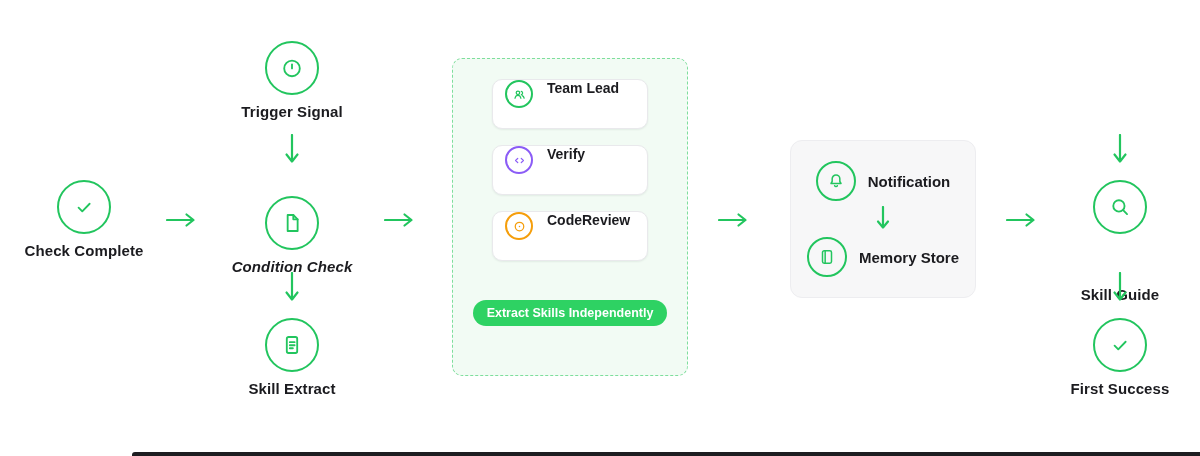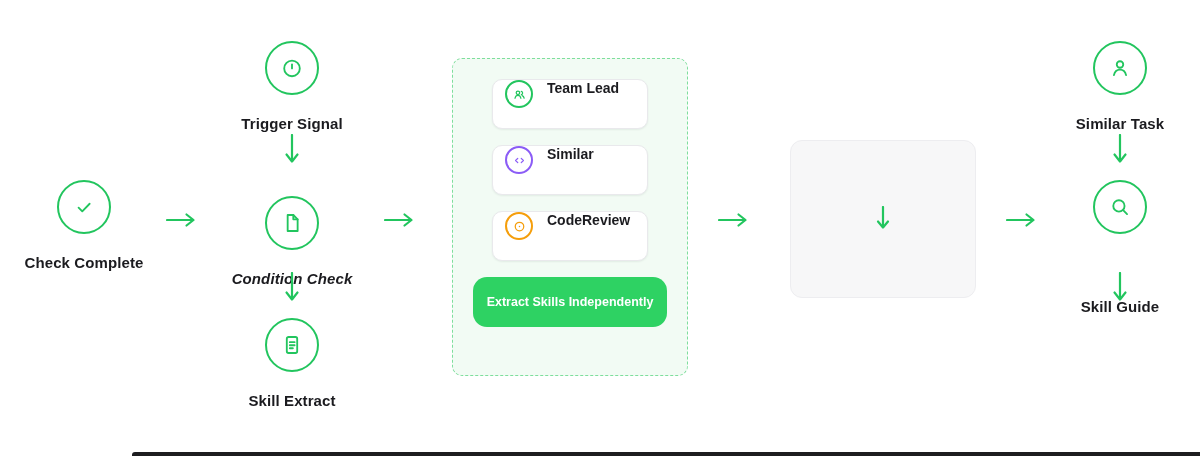--- a/index.html
+++ b/index.html
@@ -6,35 +6,35 @@
   html,body { margin:0; padding:0; background:#fff; }
   body { font-family:"Liberation Sans", sans-serif; }
   .canvas { position:relative; width:1200px; height:456px; background:#fff; overflow:hidden; }
 
   :root { --accent:#22c55e; --badge:#2ed263; }
 
   
   .node { position:absolute; width:160px; display:flex; flex-direction:column; align-items:center; }
   .node-circle { width:54px; height:54px; border:2px solid var(--accent); border-radius:50%;
                  display:flex; align-items:center; justify-content:center; color:var(--accent); background:#fff; }
-  .node-label { margin-top:20px; font-size:15px; font-weight:700; color:#1b1b1f; text-align:center; letter-spacing:.1px; }
+  .node-label { margin-top:8px; font-size:15px; font-weight:700; color:#1b1b1f; text-align:center; letter-spacing:.1px; }
 
   .arrow { position:absolute; color:var(--accent); line-height:0; }
 
   
   .skills-panel { position:absolute; left:452px; top:58px; width:236px; height:318px;
                   border:1.5px dashed #7ede9c; background:#f2fbf4; border-radius:10px;
                   display:flex; flex-direction:column; align-items:center; padding-top:20px; gap:16px; }
   .skill-card { width:156px; height:50px; background:#fff; border:1px solid #e9e9ec; border-radius:10px;
                 box-shadow:0 1px 2px rgba(20,40,30,.07); display:flex; align-items:flex-start; gap:14px; padding:0 12px; }
   .skill-icon { width:28px; height:28px; border:2px solid var(--c,#22c55e); color:var(--c,#22c55e);
                 border-radius:50%; display:flex; align-items:center; justify-content:center; flex:none; background:#fff; }
   .skill-label { font-size:14px; font-weight:700; color:#1b1b1f; white-space:nowrap; }
-  .badge { background:var(--badge); color:#fff; font-size:12.5px; font-weight:700; padding:18px 14px;
-           border-radius:14px; white-space:nowrap; }
+  .badge { background:var(--badge); color:#fff; font-size:12.5px; font-weight:700; padding:6px 14px;
+           border-radius:14px; white-space:nowrap;margin-top:23px; }
 
   
   .memory-panel { position:absolute; left:790px; top:140px; width:186px; height:158px; background:#f7f7f8;
                   border:1px solid #ededf0; border-radius:12px;
                   display:flex; flex-direction:column; align-items:center; justify-content:center; gap:5px; }
   .memory-row { display:flex; align-items:center; gap:12px; }
   .memory-circle { width:40px; height:40px; border:2px solid var(--accent); color:var(--accent);
                    border-radius:50%; display:flex; align-items:center; justify-content:center; }
   .memory-label { font-size:15px; font-weight:700; color:#1b1b1f; white-space:nowrap; }
 
@@ -129,21 +129,21 @@
       <div class="skill-label">Team Lead</div>
     </div>
 
     <div class="skill-card" style="--c: #8b5cf6;">
       <div class="skill-icon">
         <svg width="15" height="15" viewBox="0 0 24 24" fill="none" stroke="currentColor" stroke-width="2" stroke-linecap="round" stroke-linejoin="round">
             <path d="M9.2 8.6 5.8 12l3.4 3.4"></path>
             <path d="M14.8 8.6 18.2 12l-3.4 3.4"></path>
           </svg>
       </div>
-      <div class="skill-label">Similar</div>
+      <div class="skill-label">Verify</div>
     </div>
 
 
     <div class="skill-card" style="--c: #f59e0b;">
       <div class="skill-icon">
         <svg width="15" height="15" viewBox="0 0 24 24" fill="none" stroke="currentColor" stroke-width="2" stroke-linecap="round" stroke-linejoin="round">
             <circle cx="12" cy="12" r="6.8"></circle>
             <circle cx="12" cy="12" r="1.2" fill="currentColor" stroke="none"></circle>
           </svg>
       </div>
@@ -154,46 +154,55 @@
   </div>
 
   <div class="arrow" style="left:718px; top:212px;">
     <svg width="32" height="16" viewBox="0 0 32 16" fill="none" stroke="currentColor" stroke-width="2.2" stroke-linecap="round" stroke-linejoin="round">
         <path d="M1 8h26"></path>
         <path d="M20.5 2.5L27.5 8l-7 5.5"></path>
       </svg>
   </div>
 
   <div class="memory-panel">
+    <div class="memory-row">
+      <div class="memory-circle">
+        <svg width="20" height="20" viewBox="0 0 24 24" fill="none" stroke="currentColor" stroke-width="1.8" stroke-linecap="round" stroke-linejoin="round">
+            <path d="M12 4.8a4.6 4.6 0 0 0-4.6 4.6v3.2L6 15h12l-1.4-2.4V9.4A4.6 4.6 0 0 0 12 4.8z"></path>
+            <path d="M10.4 17.6a1.7 1.7 0 0 0 3.2 0"></path>
+          </svg>
+      </div>
+      <div class="memory-label">Notification</div>
+    </div>
 
     <div class="arrow" style="position:static;">
       <svg width="14" height="26" viewBox="0 0 14 26" fill="none" stroke="currentColor" stroke-width="2.2" stroke-linecap="round" stroke-linejoin="round">
           <path d="M7 1v20"></path>
           <path d="M2 15.5L7 21.5l5-6"></path>
         </svg>
     </div>
 
+    <div class="memory-row">
+      <div class="memory-circle">
+        <svg width="20" height="20" viewBox="0 0 24 24" fill="none" stroke="currentColor" stroke-width="1.8" stroke-linecap="round" stroke-linejoin="round">
+            <rect x="6.6" y="4.6" width="10.8" height="14.8" rx="2"></rect>
+            <path d="M9.8 4.6v14.8"></path>
+          </svg>
+      </div>
+      <div class="memory-label">Memory Store</div>
+    </div>
   </div>
 
   <div class="arrow" style="left:1006px; top:212px;">
     <svg width="32" height="16" viewBox="0 0 32 16" fill="none" stroke="currentColor" stroke-width="2.2" stroke-linecap="round" stroke-linejoin="round">
         <path d="M1 8h26"></path>
         <path d="M20.5 2.5L27.5 8l-7 5.5"></path>
       </svg>
   </div>
 
-  <div class="node" style="left:1040px; top:41px;">
-    <div class="node-circle">
-      <svg width="26" height="26" viewBox="0 0 24 24" fill="none" stroke="currentColor" stroke-width="1.7" stroke-linecap="round" stroke-linejoin="round">
-          <circle cx="12" cy="8.8" r="3"></circle>
-          <path d="M6.4 18.6c.7-3.3 3-5.1 5.6-5.1s4.9 1.8 5.6 5.1"></path>
-        </svg>
-    </div>
-    <div class="node-label">Similar Task</div>
-  </div>
 
   <div class="arrow" style="left:1112px; top:134px;">
     <svg width="16" height="32" viewBox="0 0 16 32" fill="none" stroke="currentColor" stroke-width="2.2" stroke-linecap="round" stroke-linejoin="round">
         <path d="M8 1v26"></path>
         <path d="M2.5 20.5L8 27.5l5.5-7"></path>
       </svg>
   </div>
 
   <div class="node" style="left:1040px; top:180px;gap:44px;">
     <div class="node-circle">
@@ -205,15 +214,23 @@
     <div class="node-label">Skill Guide</div>
   </div>
 
   <div class="arrow" style="left:1112px; top:272px;">
     <svg width="16" height="32" viewBox="0 0 16 32" fill="none" stroke="currentColor" stroke-width="2.2" stroke-linecap="round" stroke-linejoin="round">
         <path d="M8 1v26"></path>
         <path d="M2.5 20.5L8 27.5l5.5-7"></path>
       </svg>
   </div>
 
+  <div class="node" style="left:1040px; top:318px;">
+    <div class="node-circle">
+      <svg width="26" height="26" viewBox="0 0 24 24" fill="none" stroke="currentColor" stroke-width="1.7" stroke-linecap="round" stroke-linejoin="round">
+          <path d="M7 12.6l3.4 3.4L17.2 9"></path>
+        </svg>
+    </div>
+    <div class="node-label">First Success</div>
+  </div>
 
   <div class="bottom-edge"></div>
 </div>
 
 </body></html>

